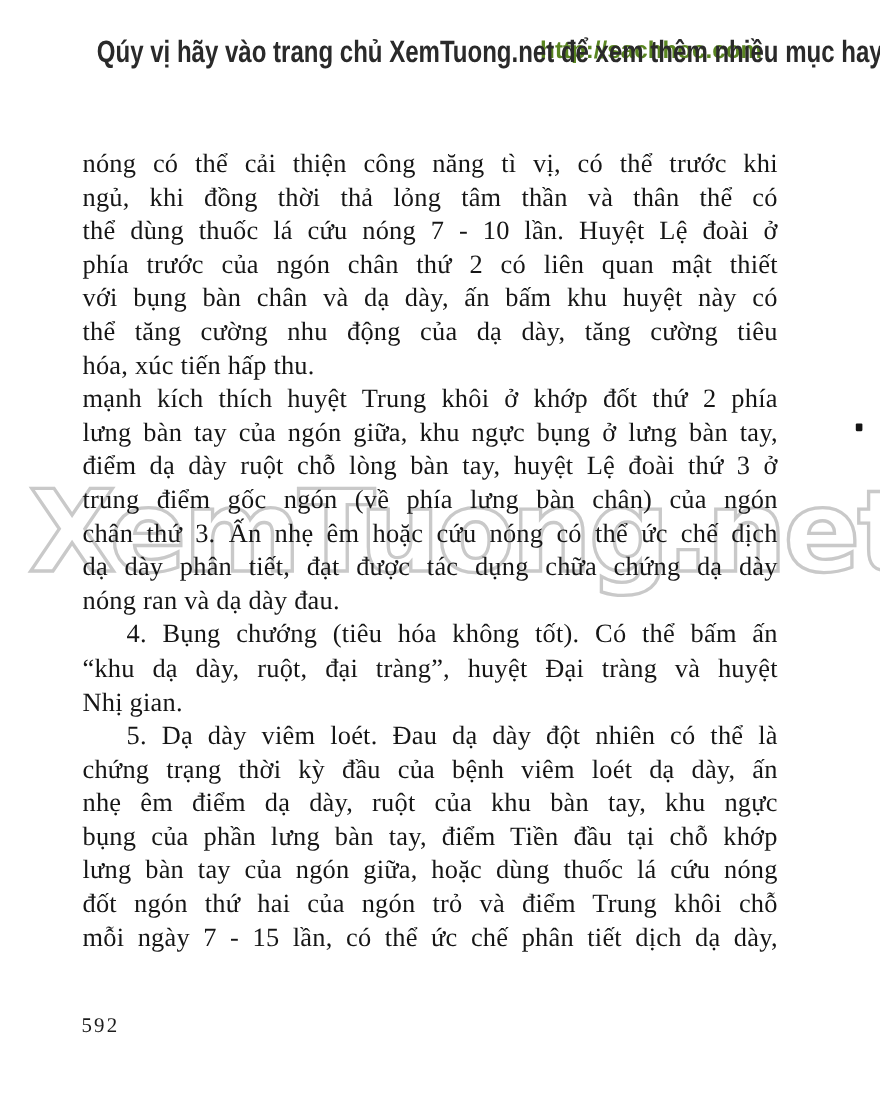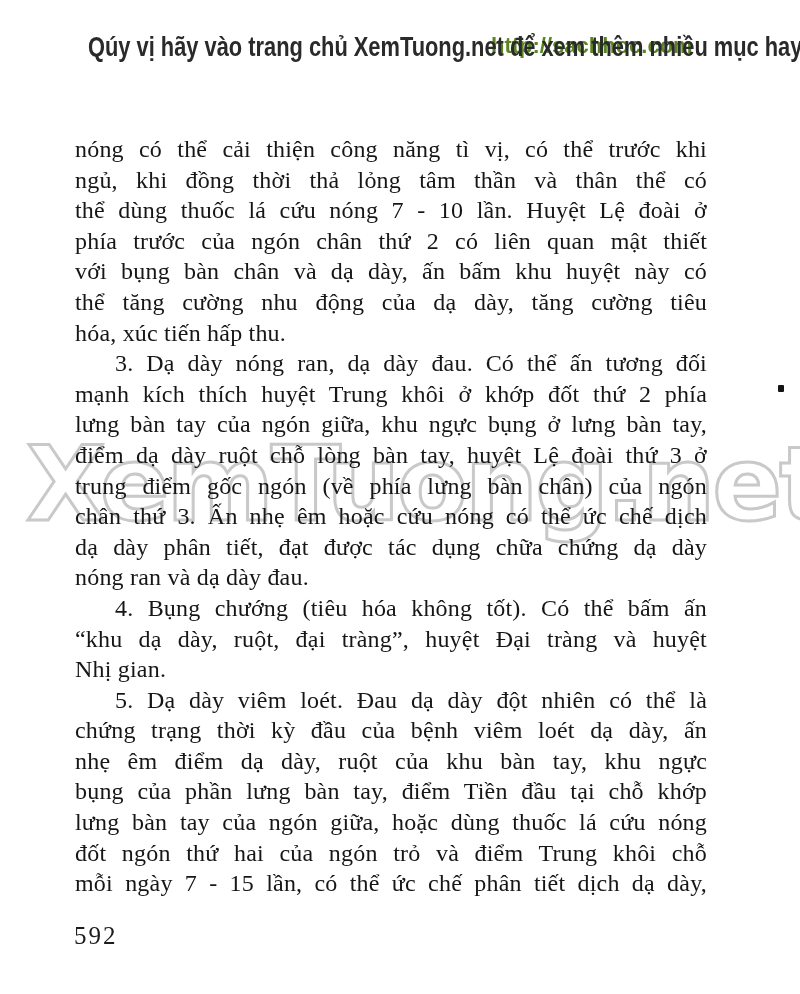--- a/index.html
+++ b/index.html
@@ -51,21 +51,21 @@
     letter-spacing:.2px;
   }
   .line{white-space:normal;}
   .line.j{text-align:justify;text-align-last:justify;}
   .line.l{text-align:center;text-align-last:left;}
   .line.ind{text-indent:40px;}
   
   .page-number{
     position:absolute;left:74px;top:922px;
     z-index:2;
-    font-size:25px;letter-spacing:2px;color:#1c1c1c;
+    font-size:19px;letter-spacing:2px;color:#1c1c1c;
   }
   
   .artifact{
     position:absolute;left:778px;top:385px;width:6px;height:7px;
     background:#141414;border-radius:1px;z-index:2;
   }
 </style>
 </head>
 <body>
 
@@ -79,21 +79,20 @@
   <div class="watermark">XemTuong.net</div>
 
   <div class="body-block" id="body-lines">
       <div class="line j">nóng có thể cải thiện công năng tì vị, có thể trước khi</div>
       <div class="line j">ngủ, khi đồng thời thả lỏng tâm thần và thân thể có</div>
       <div class="line j">thể dùng thuốc lá cứu nóng 7 - 10 lần. Huyệt Lệ đoài ở</div>
       <div class="line j">phía trước của ngón chân thứ 2 có liên quan mật thiết</div>
       <div class="line j">với bụng bàn chân và dạ dày, ấn bấm khu huyệt này có</div>
       <div class="line j">thể tăng cường nhu động của dạ dày, tăng cường tiêu</div>
       <div class="line l">hóa, xúc tiến hấp thu.</div>
-      <div class="line j ind">3. Dạ dày nóng ran, dạ dày đau. Có thể ấn tương đối</div>
       <div class="line j">mạnh kích thích huyệt Trung khôi ở khớp đốt thứ 2 phía</div>
       <div class="line j">lưng bàn tay của ngón giữa, khu ngực bụng ở lưng bàn tay,</div>
       <div class="line j">điểm dạ dày ruột chỗ lòng bàn tay, huyệt Lệ đoài thứ 3 ở</div>
       <div class="line j">trung điểm gốc ngón (về phía lưng bàn chân) của ngón</div>
       <div class="line j">chân thứ 3. Ấn nhẹ êm hoặc cứu nóng có thể ức chế dịch</div>
       <div class="line j">dạ dày phân tiết, đạt được tác dụng chữa chứng dạ dày</div>
       <div class="line l">nóng ran và dạ dày đau.</div>
       <div class="line j ind">4. Bụng chướng (tiêu hóa không tốt). Có thể bấm ấn</div>
       <div class="line j">“khu dạ dày, ruột, đại tràng”, huyệt Đại tràng và huyệt</div>
       <div class="line l">Nhị gian.</div>

